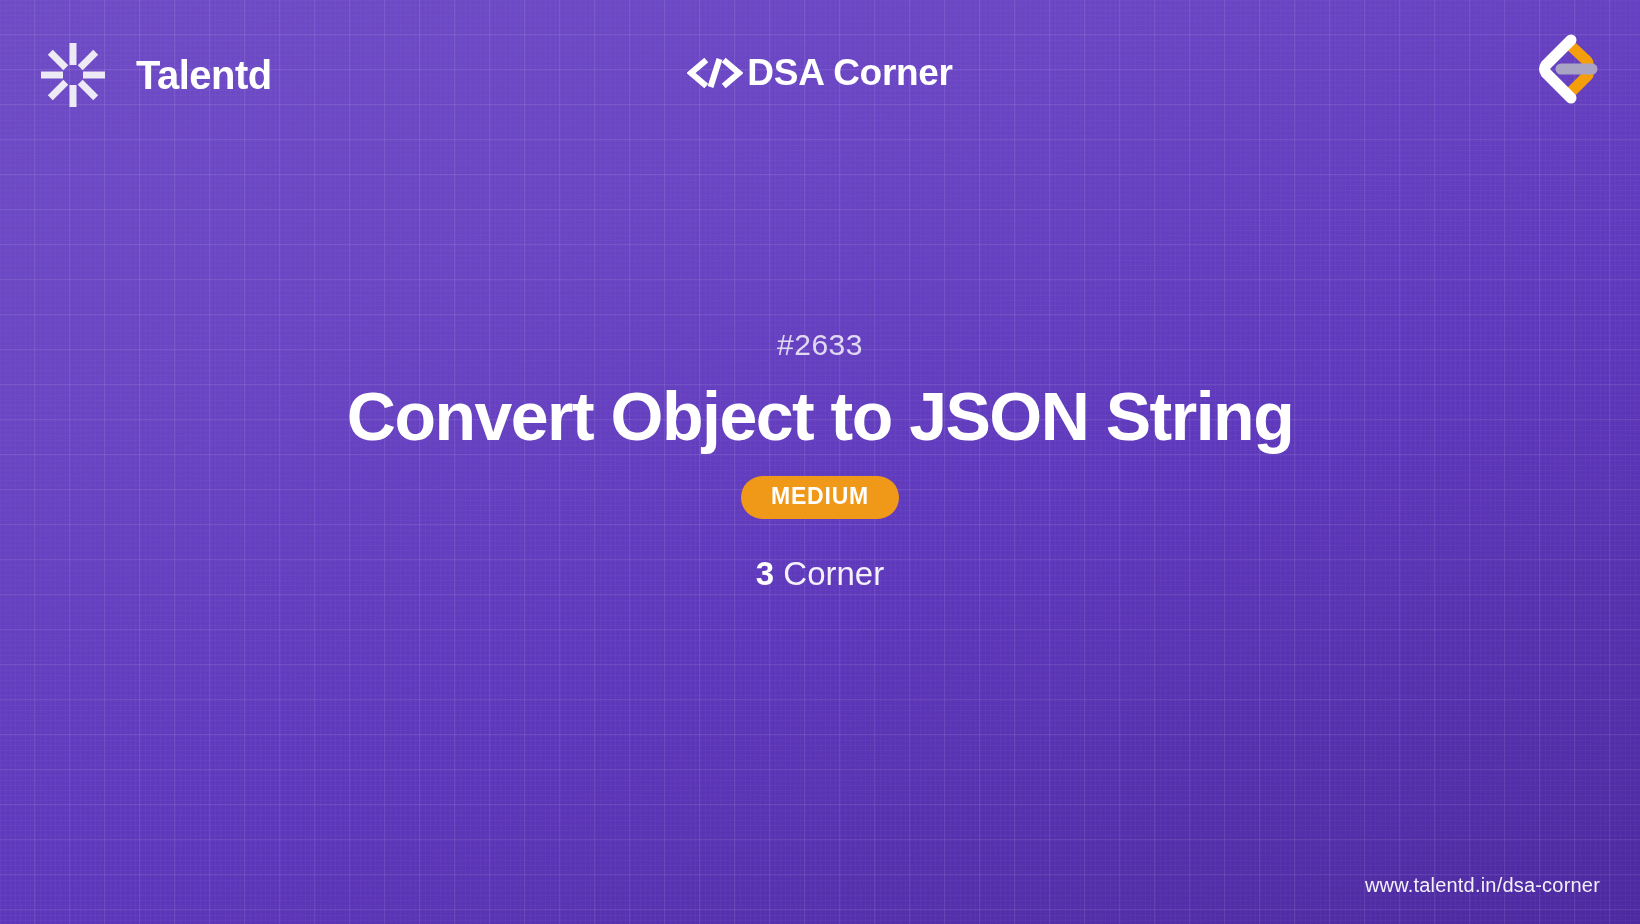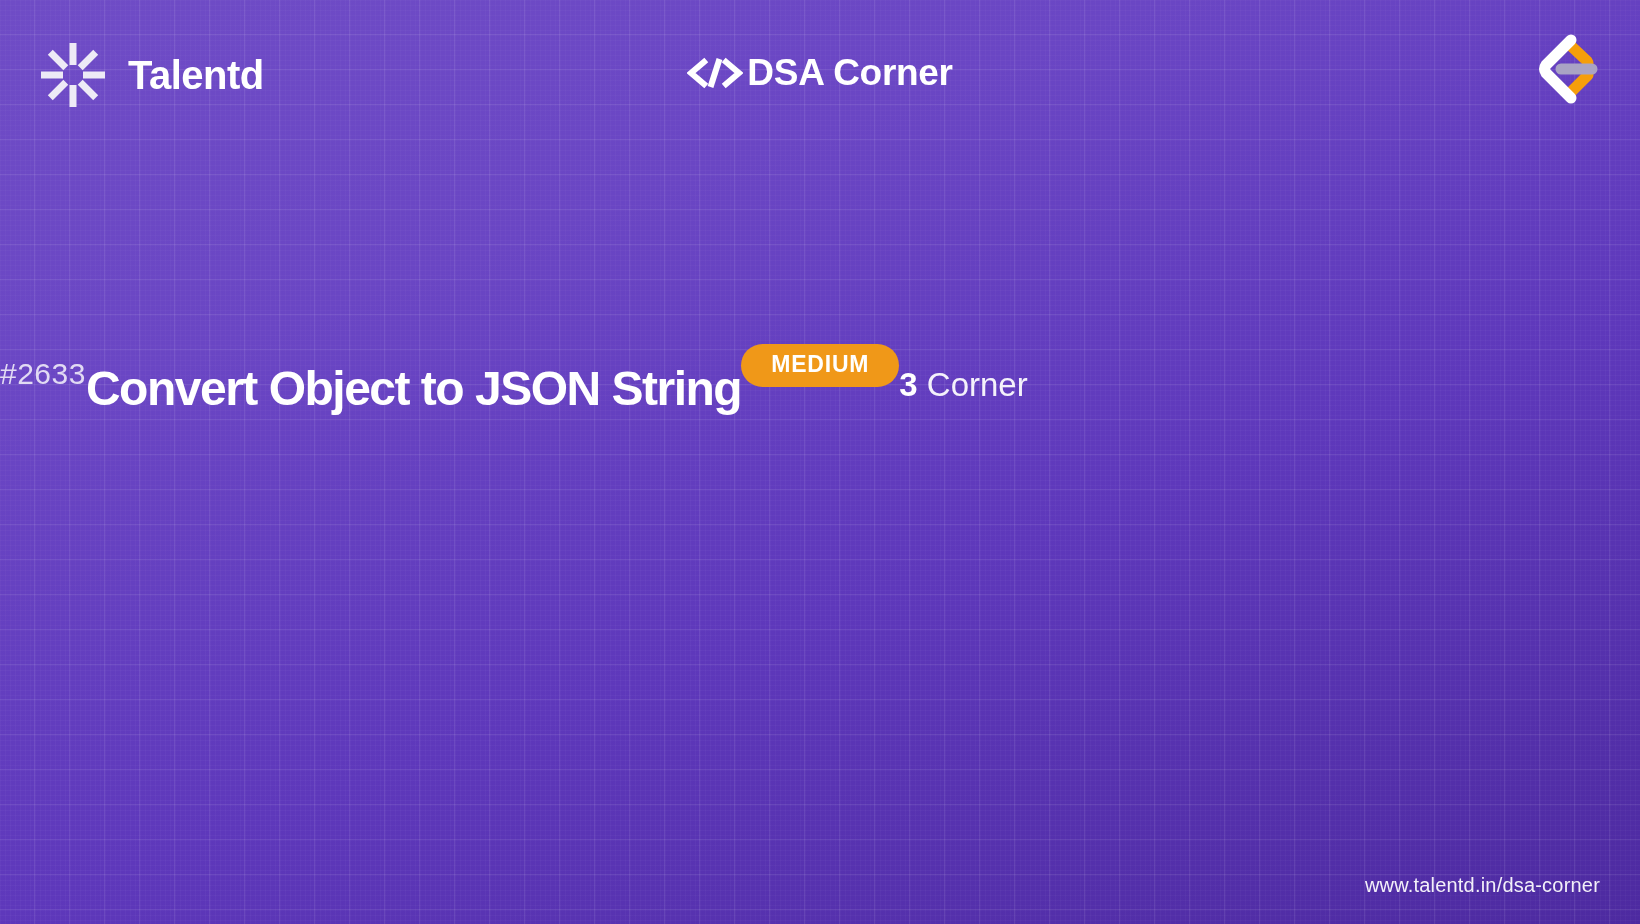--- a/index.html
+++ b/index.html
@@ -39,21 +39,21 @@
   }
 
   
   #header {
     position:absolute; top:0; left:0; right:0; height:155px;
     z-index:5;
   }
 
   #brand {
     position:absolute; left:40px; top:42px;
-    display:flex; align-items:center; gap:22px;
+    display:flex; align-items:center; gap:30px;
   }
   #brand-mark { width:66px; height:66px; display:block; }
   #brand-name {
     font-size:40px; font-weight:bold; color:#ffffff;
     letter-spacing:-0.5px; line-height:1;
   }
 
   #header-center {
     position:absolute; left:0; right:0; top:54px;
     display:flex; align-items:center; justify-content:center; gap:4px;
@@ -65,37 +65,36 @@
   }
 
   #platform-logo {
     position:absolute; right:36px; top:28px;
     width:78px; height:82px; display:block;
   }
 
   
   #main {
     position:absolute; left:0; right:0; top:330px;
-    display:flex; flex-direction:row; align-items:center;
+    display:flex; flex-direction:column; align-items:center;
     z-index:5;
   }
 
   #problem-number {
     font-size:30px; font-weight:normal;
     color:rgba(255,255,255,0.80);
     letter-spacing:0.5px; line-height:1;
     margin-bottom:20px;
   }
 
   #problem-title {
-    font-size:48px; font-weight:bold; color:#ffffff;
+    font-size:68px; font-weight:bold; color:#ffffff;
     letter-spacing:-1.5px; line-height:1.06;
     text-align:center; max-width:1440px;
     margin-bottom:24px;
-    margin-top:34px;
   }
 
   #difficulty-badge {
     display:inline-block;
     background:#f09818;
     color:#ffffff;
     font-size:23px; font-weight:bold;
     letter-spacing:0.8px;
     padding:9px 30px 11px;
     border-radius:22px;

